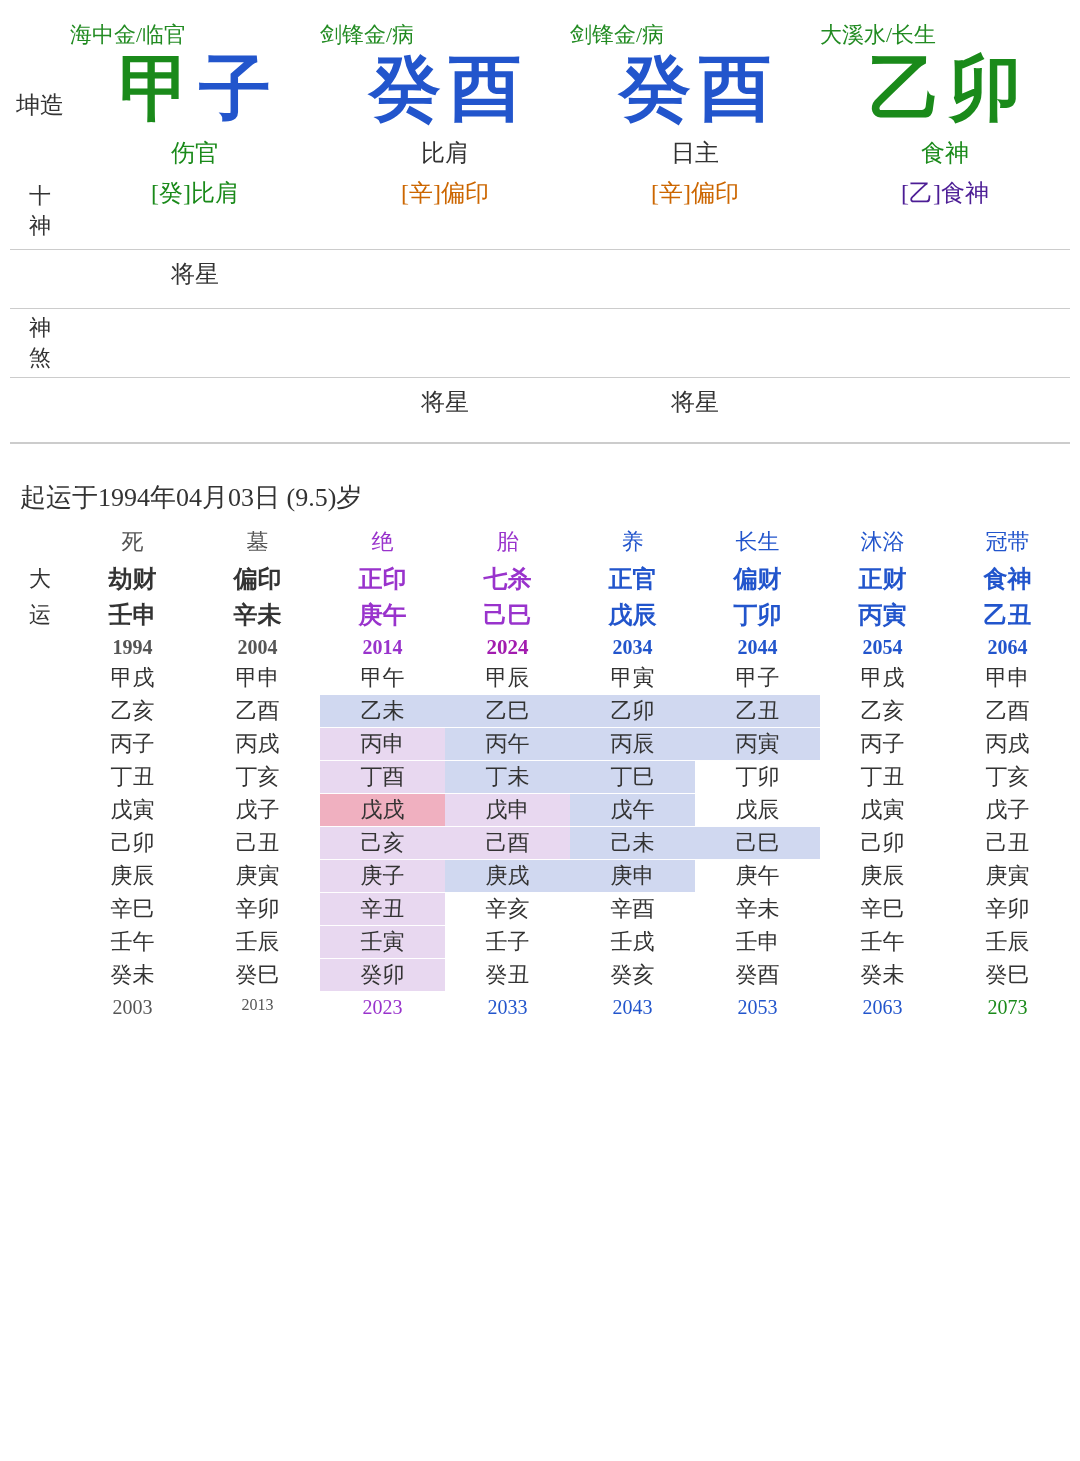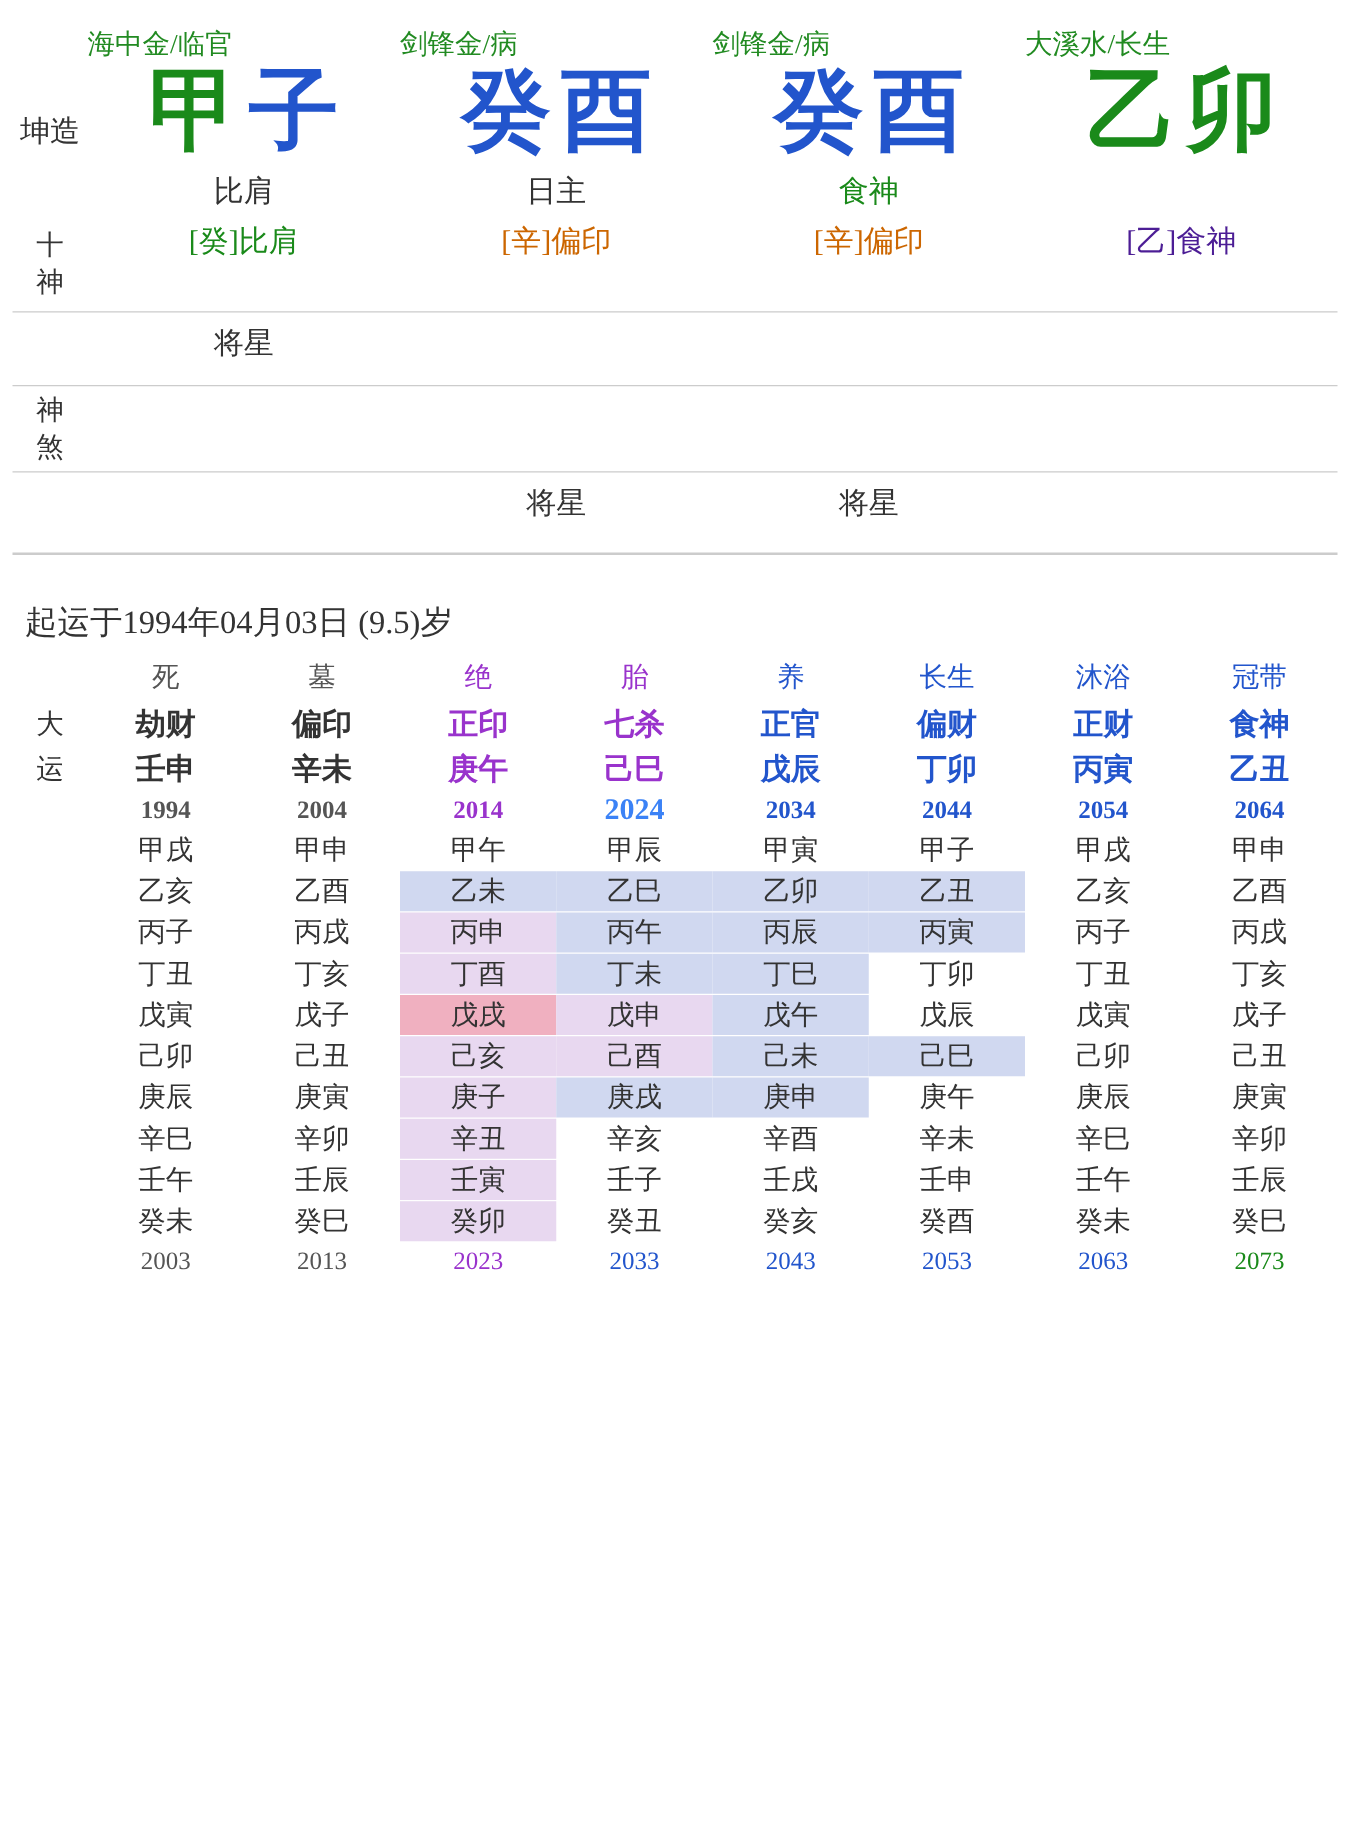--- a/index.html
+++ b/index.html
@@ -202,20 +202,21 @@
     <div class="pillar-col">
       <div class="pillar-main-chars">
         <span class="char-green">乙</span>
         <span class="char-green">卯</span>
       </div>
     </div>
   </div>
 
   <div class="shishen-row">
     <div></div>
+    <div class="shishen-cell shishen-green">伤官</div>
     <div class="shishen-cell" style="color:#333;">比肩</div>
     <div class="shishen-cell" style="color:#333;">日主</div>
     <div class="shishen-cell shishen-green">食神</div>
   </div>
 
   <div class="shishen-row">
     <div style="font-size:22px;color:#333;text-align:center;padding-top:4px;">十<br>神</div>
     <div class="shishen-cell shishen-green">[癸]比肩</div>
     <div class="shishen-cell shishen-orange">[辛]偏印</div>
     <div class="shishen-cell shishen-orange">[辛]偏印</div>
@@ -295,21 +296,21 @@
     <div class="dayun-cell" style="color:#2255cc;">丁卯</div>
     <div class="dayun-cell" style="color:#2255cc;">丙寅</div>
     <div class="dayun-cell" style="color:#2255cc;">乙丑</div>
   </div>
 
   <div class="dayun-row">
     <div></div>
     <div class="dayun-cell" style="font-size:20px;color:#555;">1994</div>
     <div class="dayun-cell" style="font-size:20px;color:#555;">2004</div>
     <div class="dayun-cell" style="font-size:20px;color:#9933cc;">2014</div>
-    <div class="dayun-cell" style="font-size:24px;color:#3b82f6;">2024</div>
+    <div class="dayun-cell" style="font-size:21px;color:#a21caf;">2024</div>
     <div class="dayun-cell" style="font-size:20px;color:#2255cc;">2034</div>
     <div class="dayun-cell" style="font-size:20px;color:#2255cc;">2044</div>
     <div class="dayun-cell" style="font-size:20px;color:#2255cc;">2054</div>
     <div class="dayun-cell" style="font-size:20px;color:#2255cc;">2064</div>
   </div>
 
   <div class="liunian-grid">
     <div class="ln-cell"></div>
     <div class="ln-cell">甲戌</div>
     <div class="ln-cell">甲申</div>
@@ -425,21 +426,21 @@
     <div class="ln-cell">癸丑</div>
     <div class="ln-cell">癸亥</div>
     <div class="ln-cell">癸酉</div>
     <div class="ln-cell">癸未</div>
     <div class="ln-cell">癸巳</div>
   </div>
 
   <div class="liunian-grid" style="margin-top:4px;">
     <div></div>
     <div class="ln-cell" style="font-size:20px;color:#555;">2003</div>
-    <div class="ln-cell" style="font-size:20px;color:#555;text-align:center;">2013</div>
+    <div class="ln-cell" style="font-size:16px;color:#555;text-align:center;">2013</div>
     <div class="ln-cell" style="font-size:20px;color:#9933cc;">2023</div>
     <div class="ln-cell" style="font-size:20px;color:#2255cc;">2033</div>
     <div class="ln-cell" style="font-size:20px;color:#2255cc;">2043</div>
     <div class="ln-cell" style="font-size:20px;color:#2255cc;">2053</div>
     <div class="ln-cell" style="font-size:20px;color:#2255cc;">2063</div>
     <div class="ln-cell" style="font-size:20px;color:#1a8a1a;">2073</div>
   </div>
 </div>
 
 </body></html>

